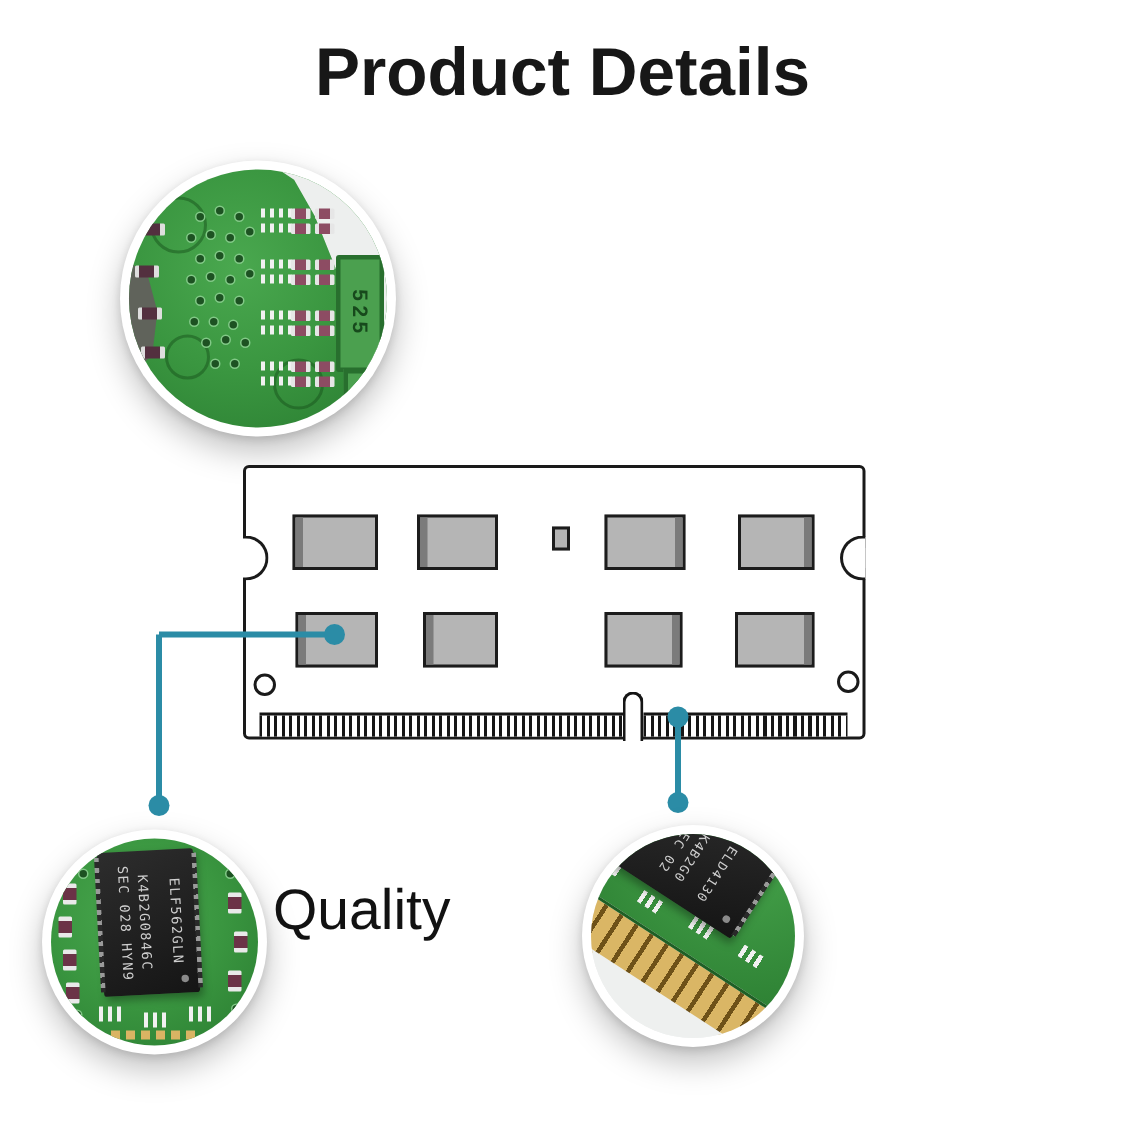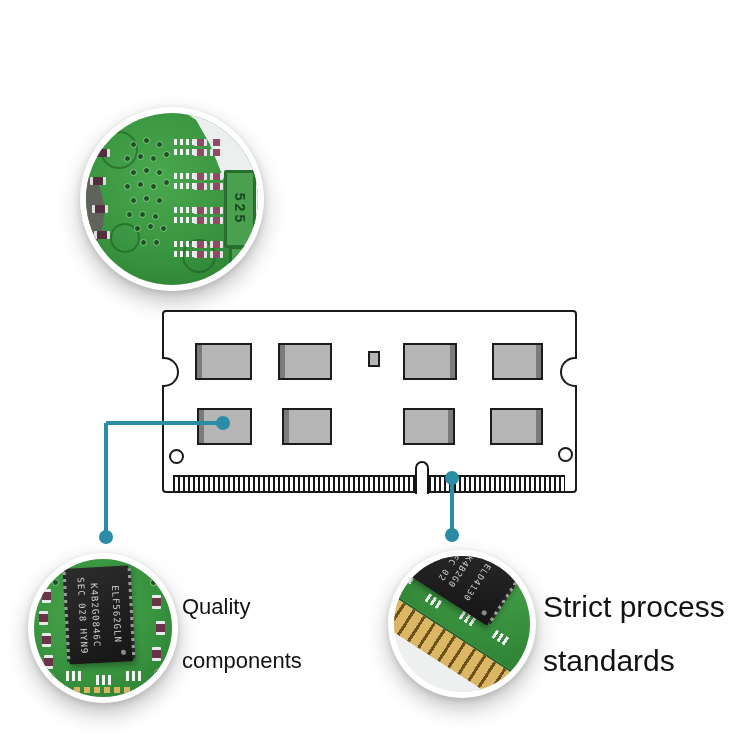--- a/index.html
+++ b/index.html
@@ -79,28 +79,29 @@
   .conn{position:absolute;background:var(--accent,#2b8ca6);}
   .hline{left:106px;top:421px;width:118px;height:4px;}
   .vl1{left:104px;top:423px;width:4px;height:114px;}
   .vl2{left:450px;top:477px;width:4px;height:56px;}
   .dot{position:absolute;width:14px;height:14px;border-radius:50%;background:var(--accent,#2b8ca6);}
   .d1{left:216px;top:416px;}.d2{left:99px;top:530px;}
   .d3{left:445px;top:471px;}.d4{left:445px;top:528px;}
   
   .label{position:absolute;color:#121212;font-weight:400;}
   .l1{left:283px;top:202px;font-size:29px;line-height:40px;}
-  .l2{left:182px;top:580px;font-size:22px;line-height:54px;}
+  .l2{left:182px;top:580px;font-size:38px;line-height:54px;}
   .l3{left:543px;top:580px;font-size:30px;line-height:54px;}
 </style>
 </head>
 <body>
 
 <div class="stage">
 
+  <div class="title">Product Details</div>
 
   <div class="circle c1">
     <div class="ph" id="c1ph">
       <div class="c1wedge"></div>
       <div class="c1dark"></div>
       <div class="tab525">
         <span class="tabtxt">525</span>
       </div>
       <div class="tabbump"></div>
     <div class="ring" style="left: 14px; top: 18px; width: 34px; height: 34px;"></div>
@@ -213,21 +214,20 @@
         <div class="wrow" style="left: 92px; top: 112px; width: 16px; height: 10px;"></div>
         <div class="gdot" style="left: 40px; top: 128px; width: 58px; height: 6px;"></div>
         <div class="via" style="left: 18px; top: 20px;"></div>
         <div class="via" style="left: 116px; top: 20px;"></div>
         <div class="via" style="left: 14px; top: 114px;"></div>
         <div class="via" style="left: 120px; top: 110px;"></div>
       </div>
   </div>
   <div class="label l2">
     <div>Quality</div>
-    <div>components</div>
   </div>
 
   <div class="circle c3">
     <div class="ph" id="c3ph" style="background:#eef0ef;">
       <div class="c3rot" id="c3rot">
         <div class="c3green"></div>
         <div class="c3gold"></div>
         <div class="c3white"></div>
         <div class="pchip c3chip">
           <div class="pins pl"></div>
@@ -240,18 +240,14 @@
           <div class="cdot"></div>
         </div>
       <div class="wrow" style="left: 50px; top: 116px; width: 16px; height: 9px;"></div>
           <div class="wrow" style="left: 86px; top: 122px; width: 16px; height: 9px;"></div>
           <div class="wrow" style="left: 124px; top: 118px; width: 16px; height: 9px;"></div>
           <div class="wrow" style="left: 162px; top: 116px; width: 16px; height: 9px;"></div>
           <div class="via" style="left: 44px; top: 98px;"></div>
         </div>
     </div>
   </div>
-  <div class="label l3">
-    <div>Strict process</div>
-    <div>standards</div>
-  </div>
 
 </div>
 
 </body></html>

